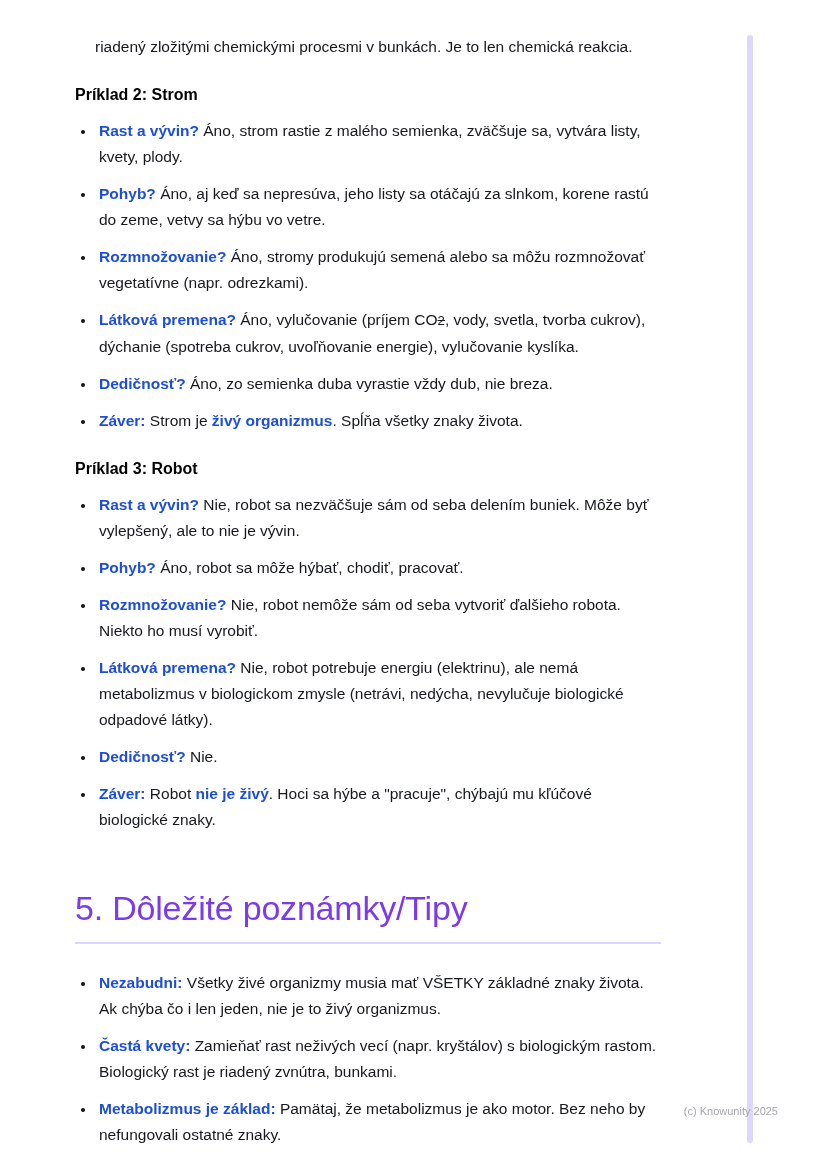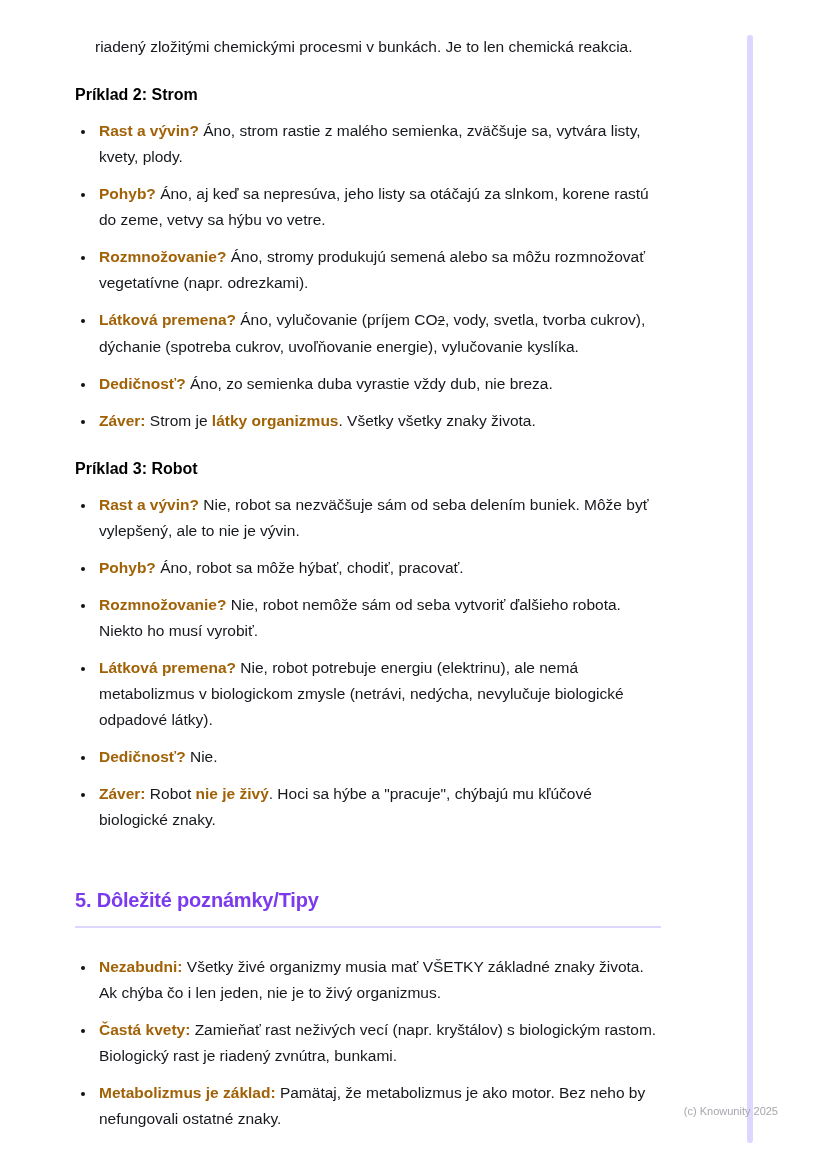--- a/index.html
+++ b/index.html
@@ -37,25 +37,25 @@
   li{
     margin-bottom:11px;
     padding-left:3px;
   }
   li::marker{
     color:#101218;
     font-size:0.85em;
   }
   strong{
     font-weight:700;
-    color:#a16207;
+    color:#1d4ed8;
   }
   h2.section-title{
-    font-size:20px;
-    font-weight:700;
+    font-size:34px;
+    font-weight:400;
     margin:56px 0 0 0;
     letter-spacing:-0.2px;
   }
   .divider{
     border:none;
     height:2px;
     margin:14px 0 26px 0;
   }
   .co2-sub{
     font-size:0.85em;
@@ -86,21 +86,21 @@
   <p class="cont-para">riadený zložitými chemickými procesmi v bunkách. Je to len chemická reakcia.</p>
 
   <h3>Príklad 2: Strom</h3>
 
   <ul>
       <li><strong>Rast a vývin?</strong><span> Áno, strom rastie z malého semienka, zväčšuje sa, vytvára listy, kvety, plody.</span></li>
       <li><strong>Pohyb?</strong><span> Áno, aj keď sa nepresúva, jeho listy sa otáčajú za slnkom, korene rastú do zeme, vetvy sa hýbu vo vetre.</span></li>
       <li><strong>Rozmnožovanie?</strong><span> Áno, stromy produkujú semená alebo sa môžu rozmnožovať vegetatívne (napr. odrezkami).</span></li>
       <li><strong>Látková premena?</strong><span> Áno, vylučovanie (príjem CO</span><span class="co2-sub">2</span><span>, vody, svetla, tvorba cukrov), dýchanie (spotreba cukrov, uvoľňovanie energie), vylučovanie kyslíka.</span></li>
       <li><strong>Dedičnosť?</strong><span> Áno, zo semienka duba vyrastie vždy dub, nie breza.</span></li>
-      <li><strong>Záver:</strong><span> Strom je </span><strong>látky organizmus</strong><span>. Všetky všetky znaky života.</span></li>
+      <li><strong>Záver:</strong><span> Strom je </span><strong>živý organizmus</strong><span>. Spĺňa všetky znaky života.</span></li>
     </ul>
 
   <h3>Príklad 3: Robot</h3>
 
   <ul>
       <li><strong>Rast a vývin?</strong><span> Nie, robot sa nezväčšuje sám od seba delením buniek. Môže byť vylepšený, ale to nie je vývin.</span></li>
       <li><strong>Pohyb?</strong><span> Áno, robot sa môže hýbať, chodiť, pracovať.</span></li>
       <li><strong>Rozmnožovanie?</strong><span> Nie, robot nemôže sám od seba vytvoriť ďalšieho robota. Niekto ho musí vyrobiť.</span></li>
       <li><strong>Látková premena?</strong><span> Nie, robot potrebuje energiu (elektrinu), ale nemá metabolizmus v biologickom zmysle (netrávi, nedýcha, nevylučuje biologické odpadové látky).</span></li>
       <li><strong>Dedičnosť?</strong><span> Nie.</span></li>

